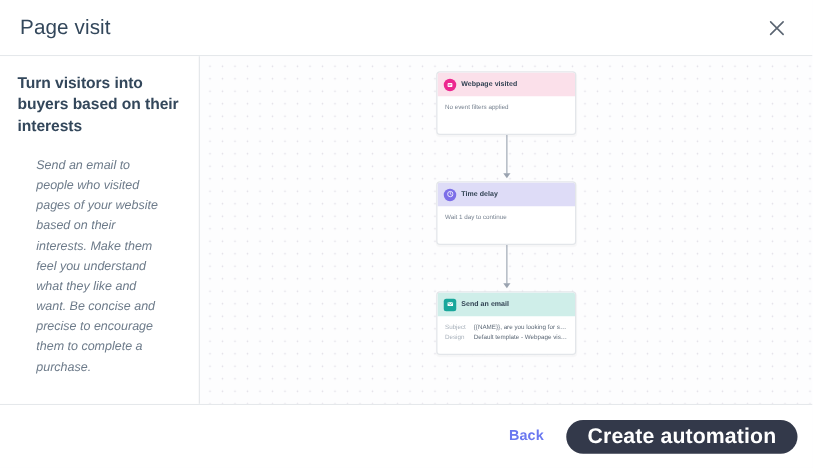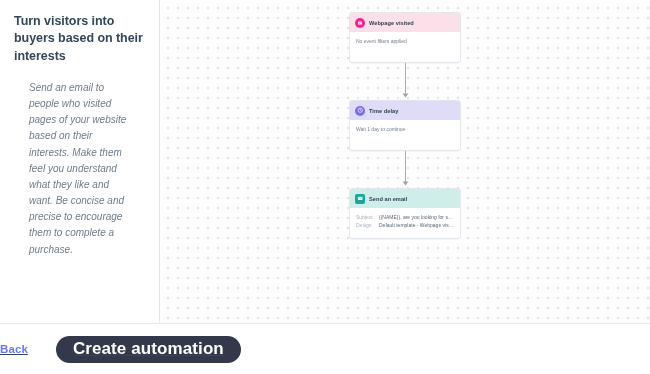--- a/index.html
+++ b/index.html
@@ -184,25 +184,25 @@
     position: relative;
   }
   .connector svg { display: block; }
 
   
   .footer {
     height: 50px;
     min-height: 50px;
     display: flex;
     align-items: center;
-    gap: 28px;
+    justify-content: flex-end;
+    gap: 18px;
     padding: 0 12px 0 0;
     box-sizing: border-box;
     background: #ffffff;
-    text-decoration: underline;
   }
   .back-link {
     font-size: 11.5px;
     font-weight: bold;
     color: #6a78f0;
     cursor: pointer;
     letter-spacing: 0.1px;
   }
   .primary-btn {
     background: #33394a;
@@ -216,20 +216,28 @@
     font-family: "Liberation Sans", sans-serif;
     cursor: pointer;
     letter-spacing: 0.1px;
   }
 </style>
 </head>
 <body>
 
 <div class="modal">
 
+  <div class="header">
+    <div class="header-title">Page visit</div>
+    <div class="close-btn">
+      <svg width="13" height="13" viewBox="0 0 13 13" fill="none">
+        <path d="M1.5 1.5 L11.5 11.5 M11.5 1.5 L1.5 11.5" stroke="#5b6572" stroke-width="1.3" stroke-linecap="round"></path>
+      </svg>
+    </div>
+  </div>
 
   <div class="body">
 
     <div class="sidebar">
       <div class="sidebar-heading">Turn visitors into buyers based on their interests</div>
       <div class="sidebar-desc">Send an email to people who visited pages of your website based on their interests. Make them feel you understand what they like and want. Be concise and precise to encourage them to complete a purchase.</div>
     </div>
 
     <div class="canvas">
       <div class="flow">

